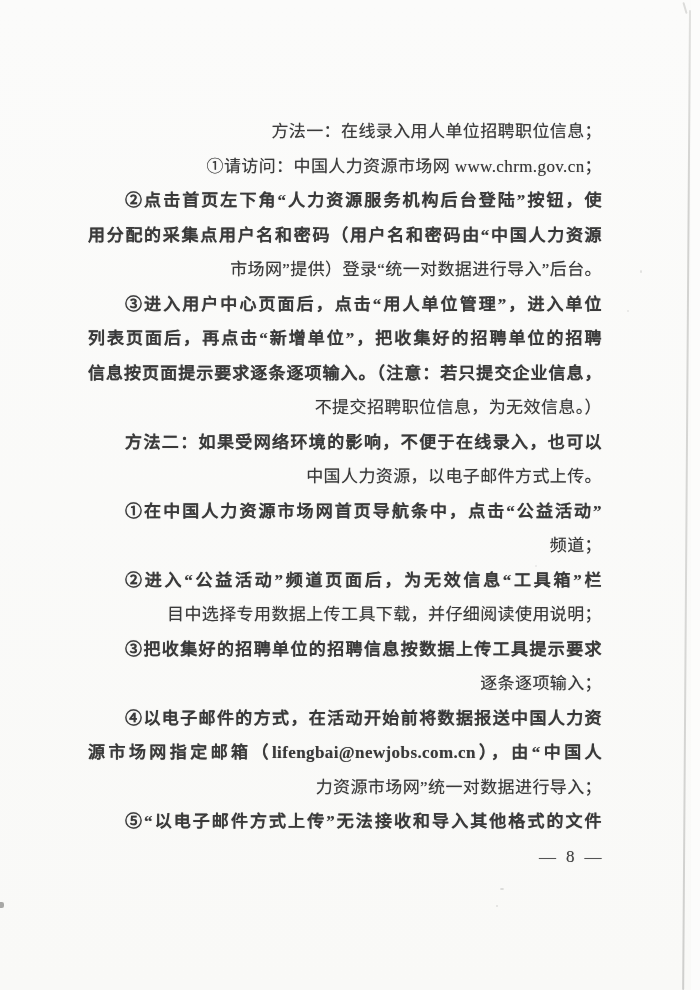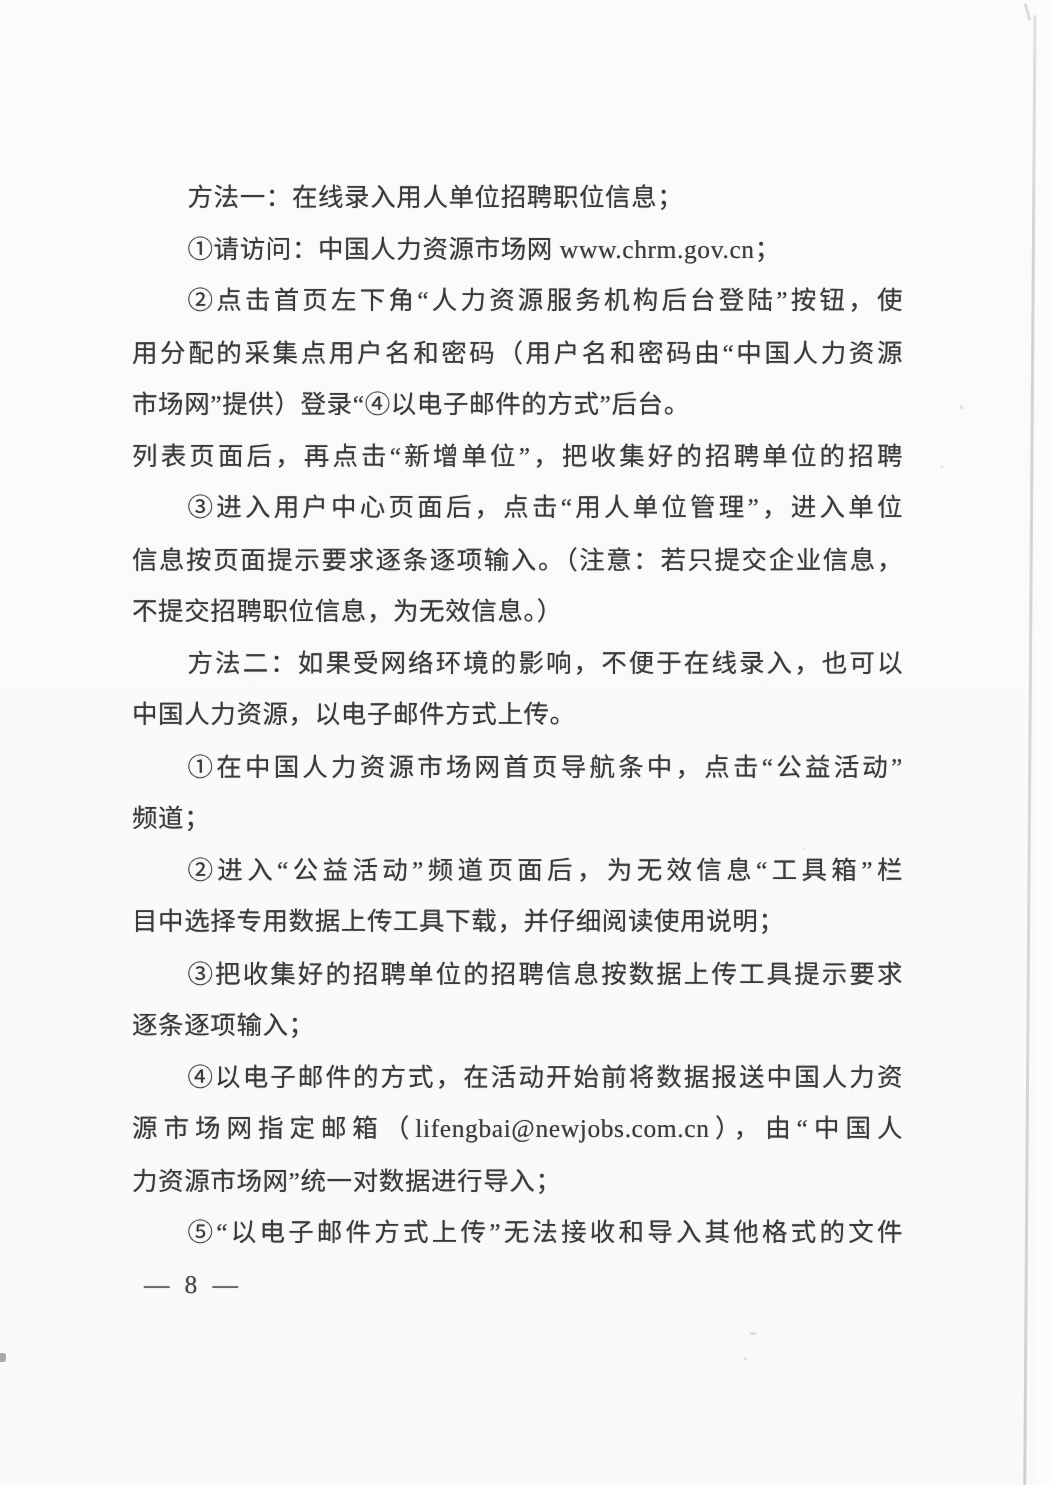--- a/index.html
+++ b/index.html
@@ -56,26 +56,28 @@
     width: 514px;
     font-size: 17px;
     line-height: 34.5px;
     color: #3a3a3a;
     letter-spacing: 0.4px;
     text-shadow: 0 0 0.7px rgba(64, 64, 64, 0.55);
   }
   .ln {
     height: 34.5px;
     white-space: nowrap;
+    text-align: right;
   }
   .ln.just {
     white-space: normal;
     text-align: justify;
     text-align-last: justify;
     overflow: hidden;
+    font-weight: bold;
   }
   .ln.ind {
     padding-left: 37px;
   }
   .ln.pg {
     padding-left: 8px;
     word-spacing: 5px;
     color: #454545;
   }
   
@@ -95,23 +97,23 @@
 </head>
 <body>
 
 <div class="page">
 
   <div class="text-col">
     <div class="ln ind">方法一：在线录入用人单位招聘职位信息；</div>
     <div class="ln ind">①请访问：中国人力资源市场网 www.chrm.gov.cn；</div>
     <div class="ln ind just">②点击首页左下角“人力资源服务机构后台登陆”按钮，使</div>
     <div class="ln just">用分配的采集点用户名和密码（用户名和密码由“中国人力资源</div>
-    <div class="ln">市场网”提供）登录“④以电子邮件的方式”后台。</div>
+    <div class="ln">市场网”提供）登录“统一对数据进行导入”后台。</div>
+    <div class="ln ind just">③进入用户中心页面后，点击“用人单位管理”，进入单位</div>
     <div class="ln just">列表页面后，再点击“新增单位”，把收集好的招聘单位的招聘</div>
-    <div class="ln ind just">③进入用户中心页面后，点击“用人单位管理”，进入单位</div>
     <div class="ln just">信息按页面提示要求逐条逐项输入。（注意：若只提交企业信息，</div>
     <div class="ln">不提交招聘职位信息，为无效信息。）</div>
     <div class="ln ind just">方法二：如果受网络环境的影响，不便于在线录入，也可以</div>
     <div class="ln">中国人力资源，以电子邮件方式上传。</div>
     <div class="ln ind just">①在中国人力资源市场网首页导航条中，点击“公益活动”</div>
     <div class="ln">频道；</div>
     <div class="ln ind just">②进入“公益活动”频道页面后，为无效信息“工具箱”栏</div>
     <div class="ln">目中选择专用数据上传工具下载，并仔细阅读使用说明；</div>
     <div class="ln ind just">③把收集好的招聘单位的招聘信息按数据上传工具提示要求</div>
     <div class="ln">逐条逐项输入；</div>

